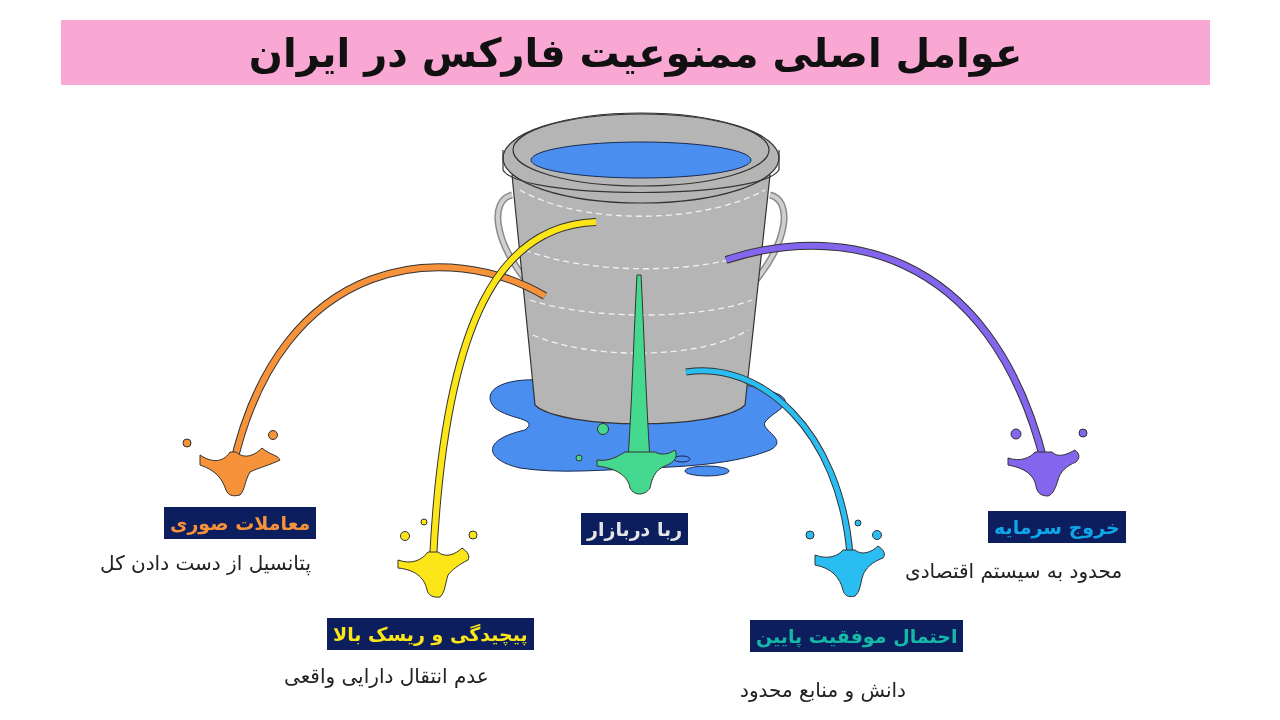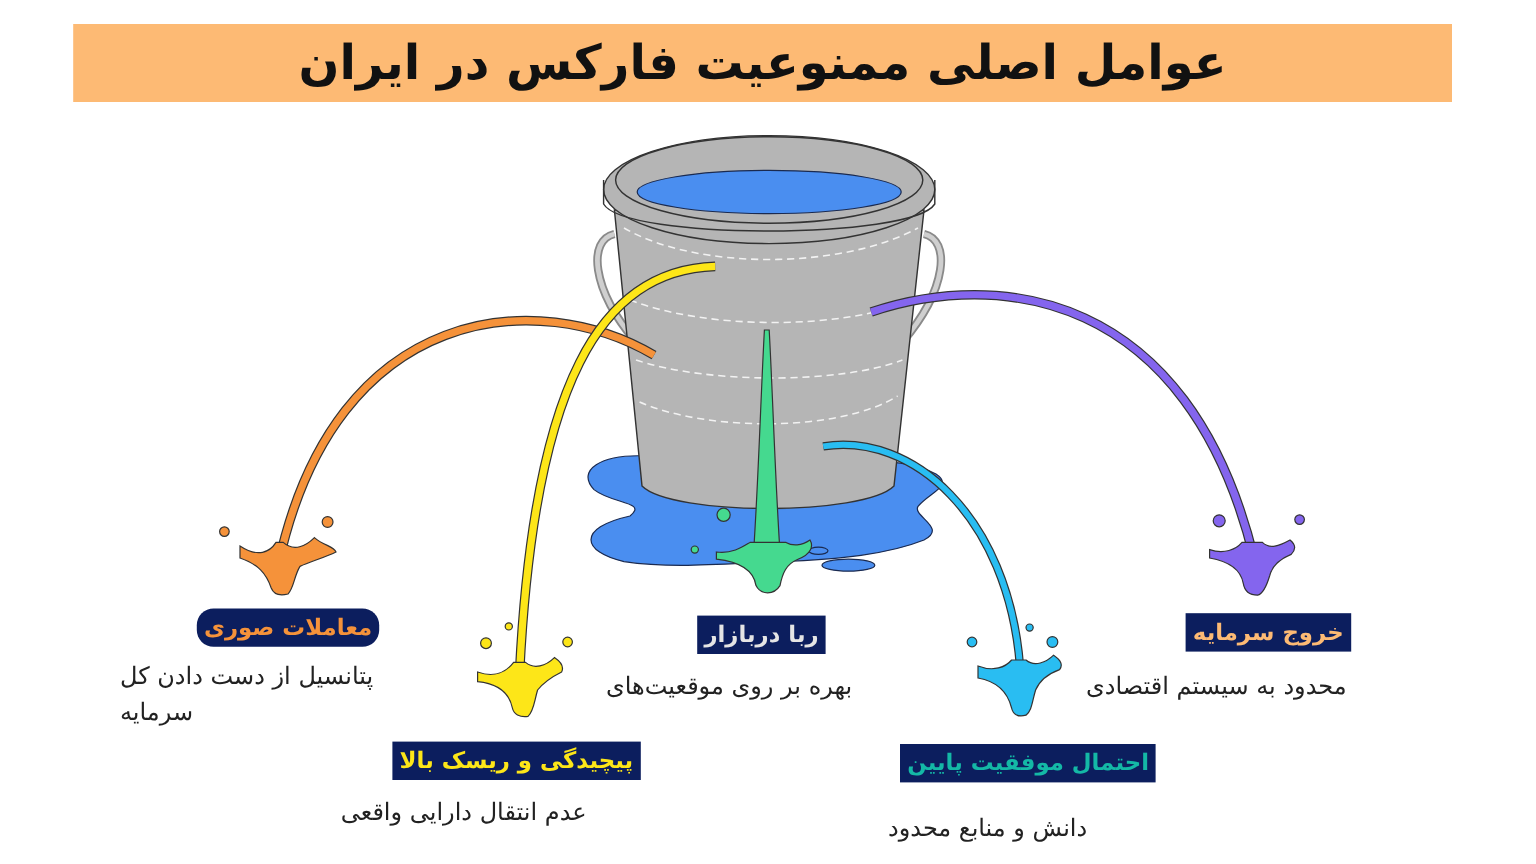--- a/index.html
+++ b/index.html
@@ -1,19 +1,19 @@
 <!DOCTYPE html>
 <html><head>
   <meta charset="utf-8">
   <style>
     html, body { margin: 0; padding: 0; background: #ffffff; }
     body { width: 1280px; height: 720px; position: relative; overflow: hidden;
            font-family: "DejaVu Sans", sans-serif; }
     .title-bar { position: absolute; left: 61px; top: 20px; width: 1149px; height: 65px;
-                 background: #fdba74; display: flex; align-items: center; justify-content: center; }
+                 background: #f9a8d4; display: flex; align-items: center; justify-content: center; }
     .title-text { font-family: "DejaVu Sans", sans-serif; font-weight: bold; font-size: 40px;
                   color: #111111; direction: rtl; letter-spacing: 0; }
     svg.art { position: absolute; left: 0; top: 0; }
     .tag { position: absolute; background: #0c1e5e; padding: 2px 6px; font-weight: bold;
            font-size: 19px; direction: rtl; white-space: nowrap; line-height: 28px; }
     .desc { position: absolute; font-size: 20px; color: #222; direction: rtl; text-align: left;
             line-height: 30px; }
   </style>
 </head>
 <body>
@@ -83,37 +83,35 @@
 
   <g>
     <path d="M726,260 C830,225 990,240 1045,465" fill="none" stroke="#333" stroke-width="8"></path>
     <path d="M726,260 C830,225 990,240 1045,465" fill="none" stroke="#8465ee" stroke-width="6"></path>
     <path d="M1008,458 C1020,462 1030,458 1035,452 L1052,452 C1058,458 1066,455 1075,450 C1080,454 1080,458 1076,462 C1066,466 1060,472 1058,480 C1055,490 1052,495 1048,496 C1040,496 1037,492 1036,486 C1034,475 1025,468 1008,465 Z" fill="#8465ee" stroke="#333" stroke-width="1"></path>
     <circle cx="1016" cy="434" r="5" fill="#8465ee" stroke="#333" stroke-width="1"></circle>
     <circle cx="1083" cy="433" r="4" fill="#8465ee" stroke="#333" stroke-width="1"></circle>
   </g>
 </svg>
 
-<div class="tag" style="left:164px; top:507px; color:#f5923a;border-radius:14px;">معاملات صوری</div>
+<div class="tag" style="left:164px; top:507px; color:#f5923a;">معاملات صوری</div>
 <div class="desc" style="left:100px; top:548px; width:275px;">
   <div>پتانسیل از دست دادن کل</div>
-  <div>سرمایه</div>
 </div>
 
 <div class="tag" style="left:327px; top:618px; color:#fde618;">پیچیدگی و ریسک بالا</div>
 <div class="desc" style="left:284px; top:661px; width:270px;">
   <div>عدم انتقال دارایی واقعی</div>
 </div>
 
 <div class="tag" style="left:581px; top:513px; color:#e5e5e5;">ربا  دربازار</div>
 <div class="desc" style="left:505px; top:556px; width:270px;">
-  <div>بهره بر روی موقعیت‌های</div>
 </div>
 
 <div class="tag" style="left:750px; top:620px; color:#14b8a6;">احتمال موفقیت پایین</div>
 <div class="desc" style="left:740px; top:659px; width:230px;margin-top:16px;">
   <div>دانش و منابع محدود</div>
 </div>
 
-<div class="tag" style="left:988px; top:511px; color:#fdba74;">خروج سرمایه</div>
+<div class="tag" style="left:988px; top:511px; color:#0ea5e9;">خروج سرمایه</div>
 <div class="desc" style="left:905px; top:556px; width:280px;">
   <div>محدود به سیستم اقتصادی</div>
 </div>
 
 </body></html>

